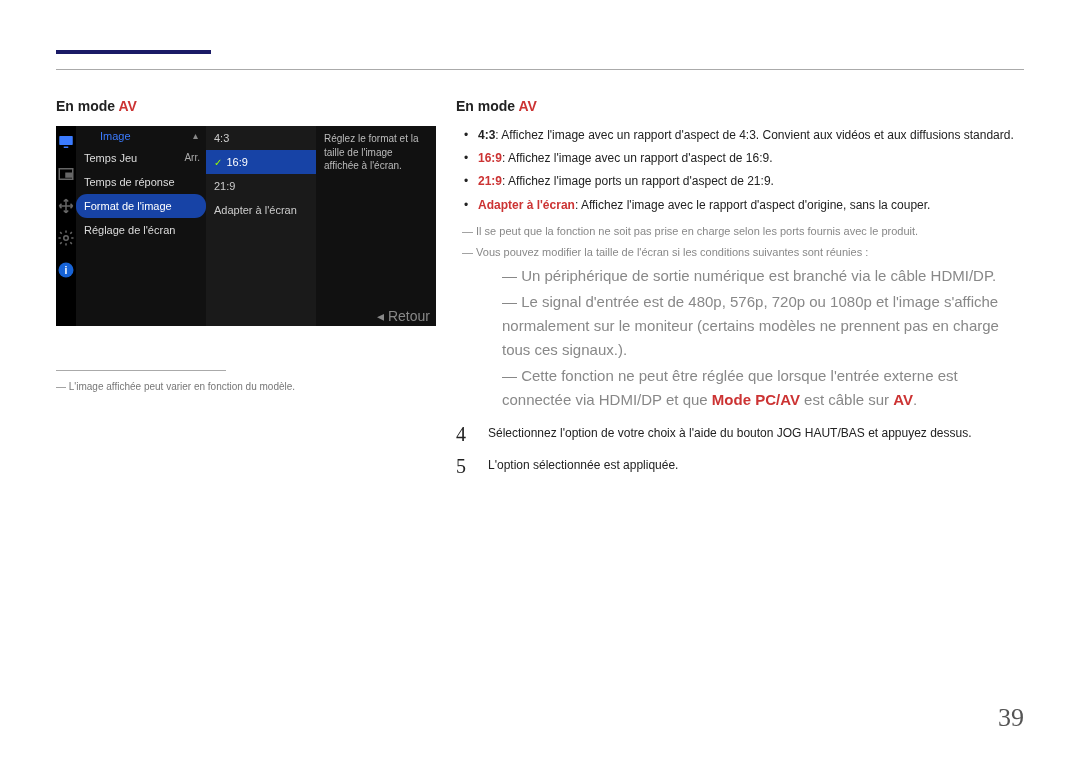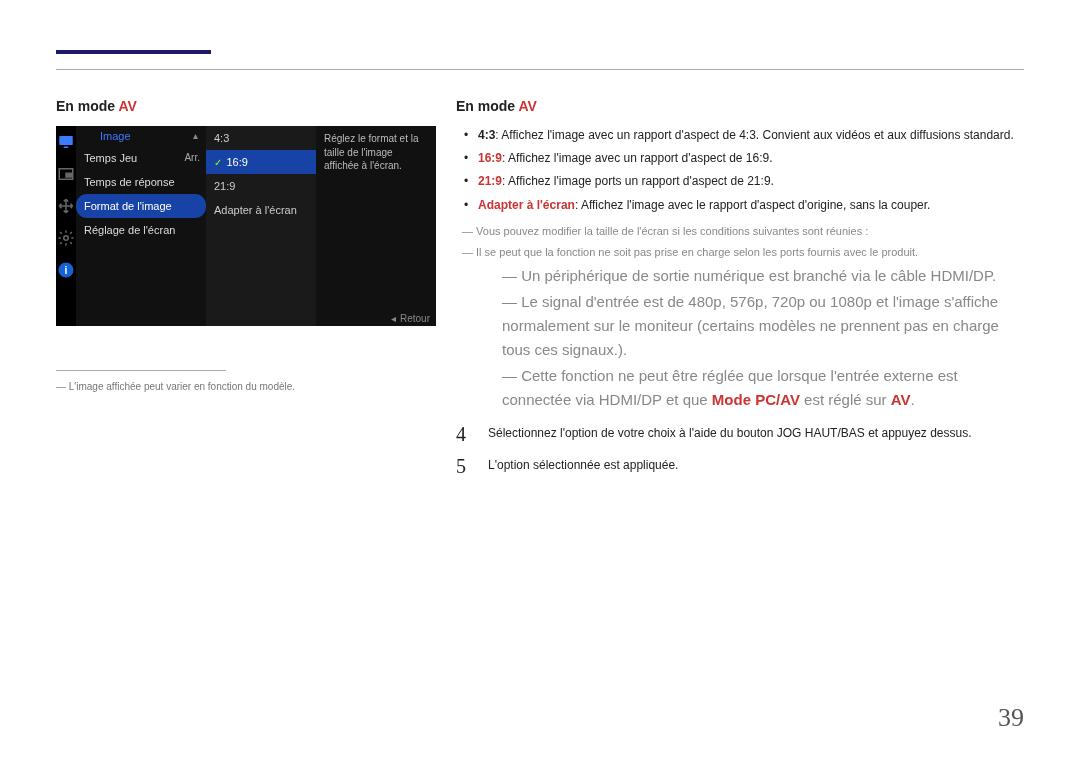--- a/index.html
+++ b/index.html
@@ -58,21 +58,21 @@
   .osd-list1 .row.sel { background:#1743a6; color:#fff;border-radius:11px; }
   .osd-list1 .val { position:absolute; right:6px; top:6px; color:#aaa; font-size:10px; }
 
   .osd-sub { width:110px; background:#1a1a1a; display:flex; flex-direction:column; }
   .osd-sub .opt { padding:6px 8px; color:#ccc; }
   .osd-sub .opt.sel { background:#1743a6; color:#fff; position:relative; }
   .osd-sub .opt.sel:before { content:"✓"; color:#9f0; margin-right:4px; font-size:10px; }
 
   .osd-help { width:104px; background:#111; padding:6px 8px; color:#bbb; font-size:10px; line-height:1.35; }
 
-  .osd-foot { position:absolute; bottom:2px; right:6px; color:#888; font-size:10px; }
+  .osd-foot { position:absolute; bottom:2px; right:6px; color:#888; font-size:14px; }
   .osd-foot .tri { margin-right:4px; }
 
   .caption { border-top:1px solid #aaa; margin-top:44px; padding-top:10px; width:170px; }
   .caption-text { font-size:10px; color:#777; }
   .caption-text:before { content:"― "; color:#888; }
 
   
   ul.bullets { list-style:none; padding:0; margin:0 0 8px 0; }
   ul.bullets li { position:relative; padding-left:22px; font-size:12px; line-height:1.6; color:#222; margin-bottom:4px; }
   ul.bullets li:before { content:"•"; position:absolute; left:8px; top:0; color:#222; }
@@ -177,26 +177,26 @@
         <span>En mode </span><span class="av">AV</span>
       </h4>
 
       <ul class="bullets">
         <li><span class="lead2">4:3</span><span>: Affichez l'image avec un rapport d'aspect de 4:3. Convient aux vidéos et aux diffusions standard.</span></li>
         <li><span class="lead">16:9</span><span>: Affichez l'image avec un rapport d'aspect de 16:9.</span></li>
         <li><span class="lead">21:9</span><span>: Affichez l'image ports un rapport d'aspect de 21:9.</span></li>
         <li><span class="lead">Adapter à l'écran</span><span>: Affichez l'image avec le rapport d'aspect d'origine, sans la couper.</span></li>
       </ul>
 
+      <div class="dash-note">Il se peut que la fonction ne soit pas prise en charge selon les ports fournis avec le produit.</div>
       <div class="dash-note">Vous pouvez modifier la taille de l'écran si les conditions suivantes sont réunies :</div>
-      <div class="dash-note">Il se peut que la fonction ne soit pas prise en charge selon les ports fournis avec le produit.</div>
       <div class="dash-sub">Un périphérique de sortie numérique est branché via le câble HDMI/DP.</div>
       <div class="dash-sub">Le signal d'entrée est de 480p, 576p, 720p ou 1080p et l'image s'affiche normalement sur le moniteur (certains modèles ne prennent pas en charge tous ces signaux.).</div>
       <div class="dash-sub">
-        <span>Cette fonction ne peut être réglée que lorsque l'entrée externe est connectée via HDMI/DP et que </span><span class="em-red">Mode PC/AV</span><span> est réglé sur </span><span class="em-red">AV</span><span>.</span>
+        <span>Cette fonction ne peut être réglée que lorsque l'entrée externe est connectée via HDMI/DP et que </span><span class="em-red">Mode PC/AV</span><span> est câble sur </span><span class="em-red">AV</span><span>.</span>
       </div>
 
       <div class="step">
         <div class="num">4</div>
         <div class="txt">Sélectionnez l'option de votre choix à l'aide du bouton JOG HAUT/BAS et appuyez dessus.</div>
       </div>
       <div class="step">
         <div class="num">5</div>
         <div class="txt">L'option sélectionnée est appliquée.</div>
       </div>

